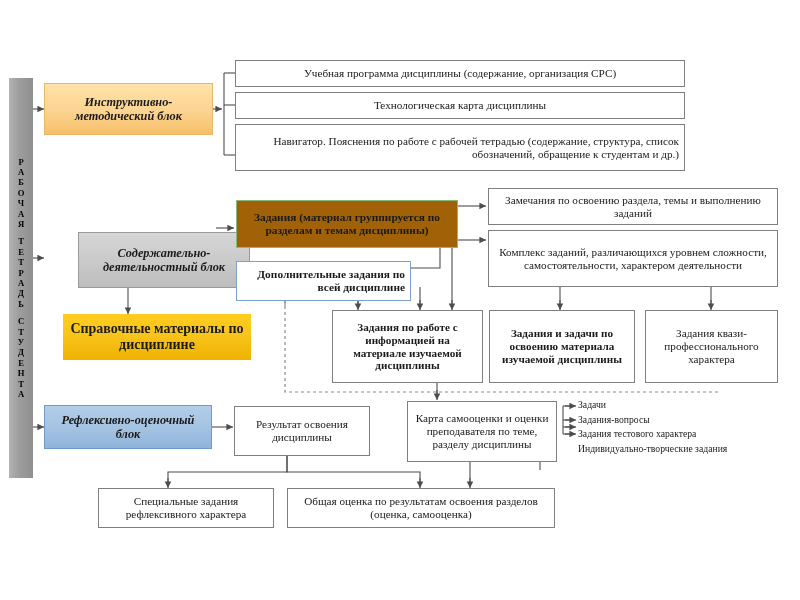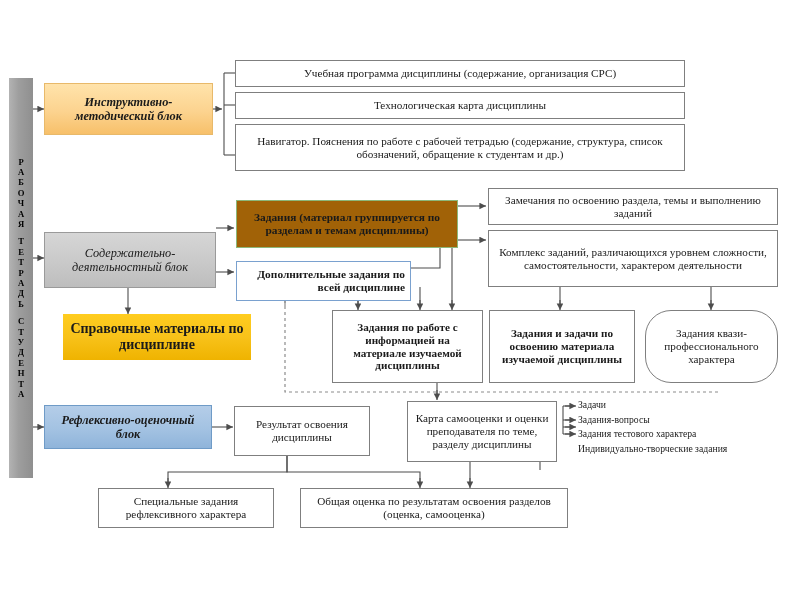--- a/index.html
+++ b/index.html
@@ -11,21 +11,21 @@
   .node{position:absolute;box-sizing:border-box;display:flex;align-items:center;
         justify-content:center;text-align:center;line-height:1.15;}
   .node span{display:block;padding:0 5px;}
 
   
   .plain{background:#ffffff;border:1px solid #7f7f7f;font-size:11.2px;}
   
   .orange{background:linear-gradient(180deg,#ffe3ab 0%,#fcd38f 55%,#f7c06a 100%);
           border:1px solid #e8b96a;font-style:italic;font-weight:bold;font-size:12.3px;}
   .grey{background:linear-gradient(180deg,#d6d6d6 0%,#c9c9c9 55%,#bdbdbd 100%);
-        border:1px solid #9a9a9a;font-style:italic;font-weight:normal;font-size:12.3px;}
+        border:1px solid #9a9a9a;font-style:italic;font-weight:bold;font-size:12.3px;margin-left:34px;}
   .blue{background:linear-gradient(180deg,#b4cde8 0%,#a3c2e2 55%,#8fb4da 100%);
         border:1px solid #6f9bc7;font-style:italic;font-weight:bold;font-size:12.3px;}
   .gold{background:linear-gradient(180deg,#ffcd1f 0%,#f8c21a 50%,#efb300 100%);
         border:none;font-weight:bold;font-size:14px;}
   .greenline{background:#a16207;border:1.4px solid #8cb87a;font-weight:bold;font-size:11.4px;}
   .blueline{background:#ffffff;border:1.4px solid #7aa1cf;font-weight:bold;font-size:11.4px;}
 
   
   #strip{position:absolute;left:9px;top:78px;width:24px;height:400px;
          background:linear-gradient(90deg,#b3b3b3 0%,#9e9e9e 40%,#8f8f8f 100%);}
@@ -163,21 +163,21 @@
   <div class="node blue" style="left:44px;top:405px;width:168px;height:44px;">
     <span>Рефлексивно-оценочный блок</span>
   </div>
 
   <div class="node plain" style="left:235px;top:60px;width:450px;height:27px;">
     <span>Учебная программа дисциплины (содержание, организация СРС)</span>
   </div>
   <div class="node plain" style="left:235px;top:92px;width:450px;height:27px;">
     <span>Технологическая карта дисциплины</span>
   </div>
-  <div class="node plain" style="left:235px;top:124px;width:450px;height:47px;">
+  <div class="node plain" style="left:235px;top:124px;width:450px;height:47px;text-align:right;">
     <span>Навигатор. Пояснения по работе с рабочей тетрадью (содержание, структура, список обозначений, обращение к студентам и др.)</span>
   </div>
 
   <div class="node greenline" style="left:236px;top:200px;width:222px;height:48px;">
     <span>Задания (материал группируется по разделам и темам дисциплины)</span>
   </div>
   <div class="node blueline" style="left:236px;top:261px;width:175px;height:40px;text-align:right;">
     <span>Дополнительные задания по всей дисциплине</span>
   </div>
 
@@ -187,34 +187,34 @@
   <div class="node plain" style="left:488px;top:230px;width:290px;height:57px;">
     <span>Комплекс заданий, различающихся уровнем сложности, самостоятельности, характером деятельности</span>
   </div>
 
   <div class="node plain" style="left:332px;top:310px;width:151px;height:73px;font-weight:bold;">
     <span>Задания по работе с информацией на материале изучаемой дисциплины</span>
   </div>
   <div class="node plain" style="left:489px;top:310px;width:146px;height:73px;font-weight:bold;">
     <span>Задания и задачи по освоению материала изучаемой дисциплины</span>
   </div>
-  <div class="node plain" style="left:645px;top:310px;width:133px;height:73px;border-radius:26px;">
+  <div class="node plain" style="left:645px;top:310px;width:133px;height:73px;">
     <span>Задания квази-профессионального характера</span>
   </div>
 
   <div class="node plain" style="left:234px;top:406px;width:136px;height:50px;">
     <span>Результат освоения дисциплины</span>
   </div>
   <div class="node plain" style="left:390px;top:401px;width:150px;height:61px;margin-left:17px;">
     <span>Карта самооценки и оценки преподавателя по теме, разделу дисциплины</span>
   </div>
   <div class="node plain" style="left:98px;top:488px;width:176px;height:40px;">
     <span>Специальные задания рефлексивного характера</span>
   </div>
-  <div class="node plain" style="left:287px;top:488px;width:268px;height:40px;margin-left:13px;">
+  <div class="node plain" style="left:287px;top:488px;width:268px;height:40px;">
     <span>Общая оценка по результатам освоения разделов (оценка, самооценка)</span>
   </div>
 
   <div id="bullets">
       <div>Задачи</div>
       <div>Задания-вопросы</div>
       <div>Задания тестового характера</div>
       <div>Индивидуально-творческие задания</div>
     </div>
 

